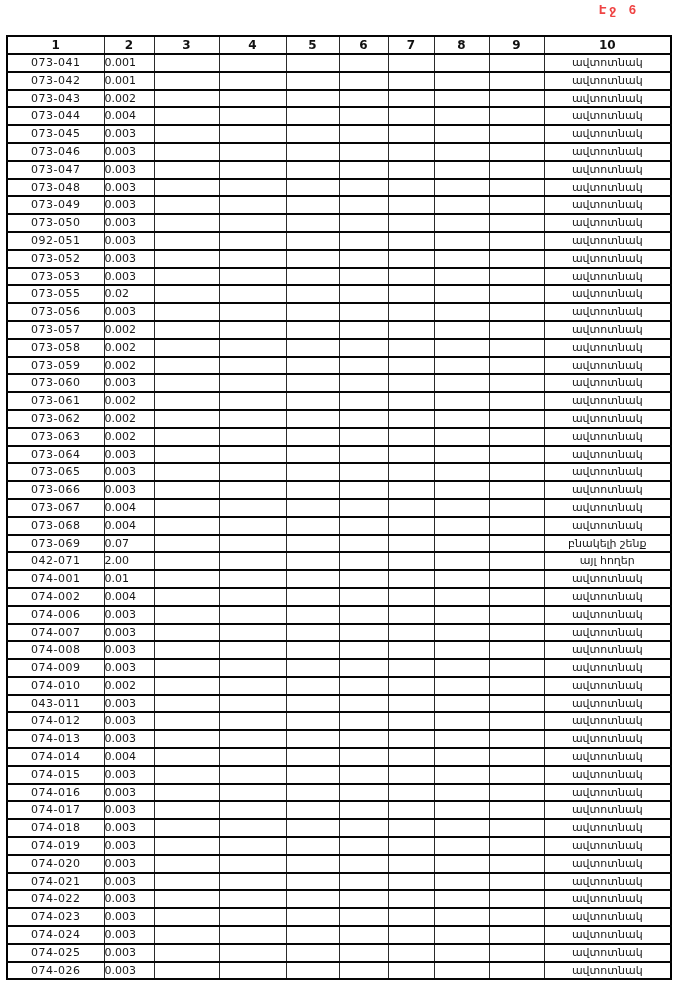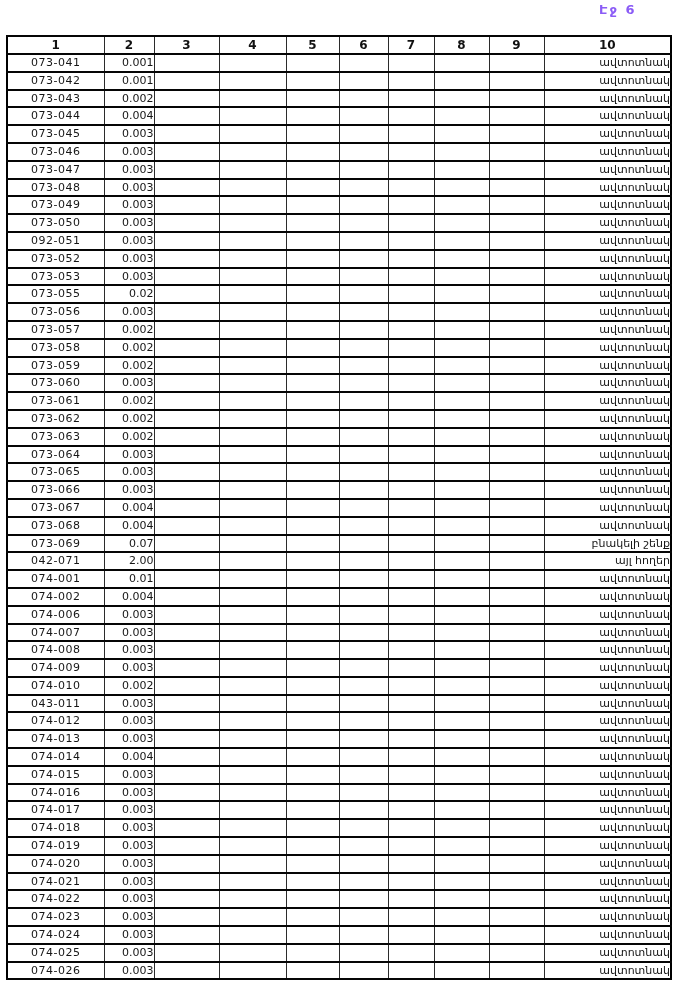--- a/index.html
+++ b/index.html
@@ -15,21 +15,22 @@
     width: 678px; height: 1008px;
     background: #fff;
     overflow: hidden;
   }
   .page-label {
     position: absolute;
     top: 2px; left: 599px;
     font-size: 13px;
     font-weight: bold;
     letter-spacing: 2px;
-    color: #8b5cf6;
+    color: #ef4444;
+    font-family: Liberation Mono, monospace;
   }
   table.data-table {
     position: absolute;
     top: 35px; left: 6px;
     border-collapse: collapse;
     table-layout: fixed;
     width: 664px;
   }
   table.data-table th,
   table.data-table td {
@@ -48,22 +49,22 @@
   table.data-table { border: 2px solid #000; }
   table.data-table th {
     font-size: 12px;
     font-weight: bold;
     text-align: center;
     height: 16px;
     line-height: 16px;
     color: #111;
   }
   td.cell-code   { text-align: center;  padding-left: 4px; letter-spacing: 0.5px; }
-  td.cell-value  { text-align: right; }
-  td.cell-land   { text-align: right;  padding-left: 4px; font-size: 11px; margin-left: 8px; }
+  td.cell-value  { text-align: left; }
+  td.cell-land   { text-align: center;  padding-left: 4px; font-size: 11px; margin-left: 8px; }
 </style>
 </head>
 <body>
 
 <div class="page">
 
   <div class="page-label">Էջ 6</div>
 
   <table class="data-table">
     <colgroup>

